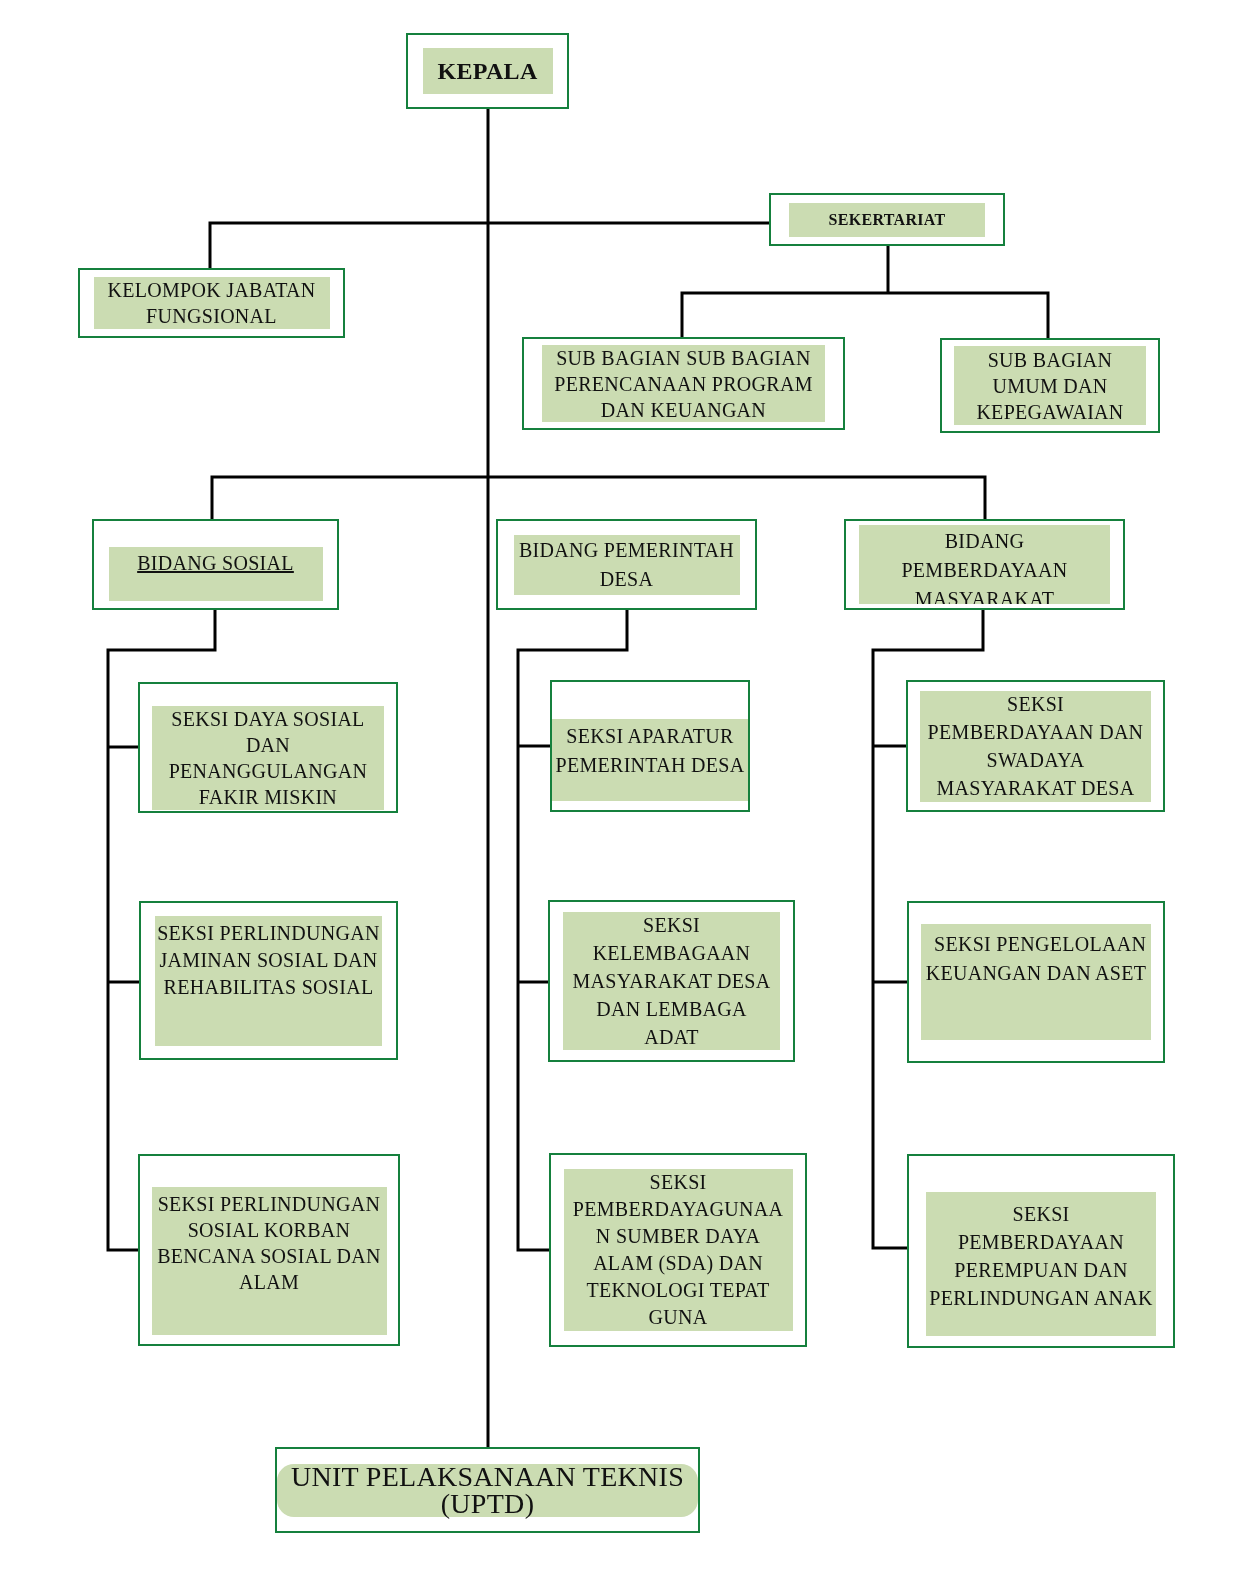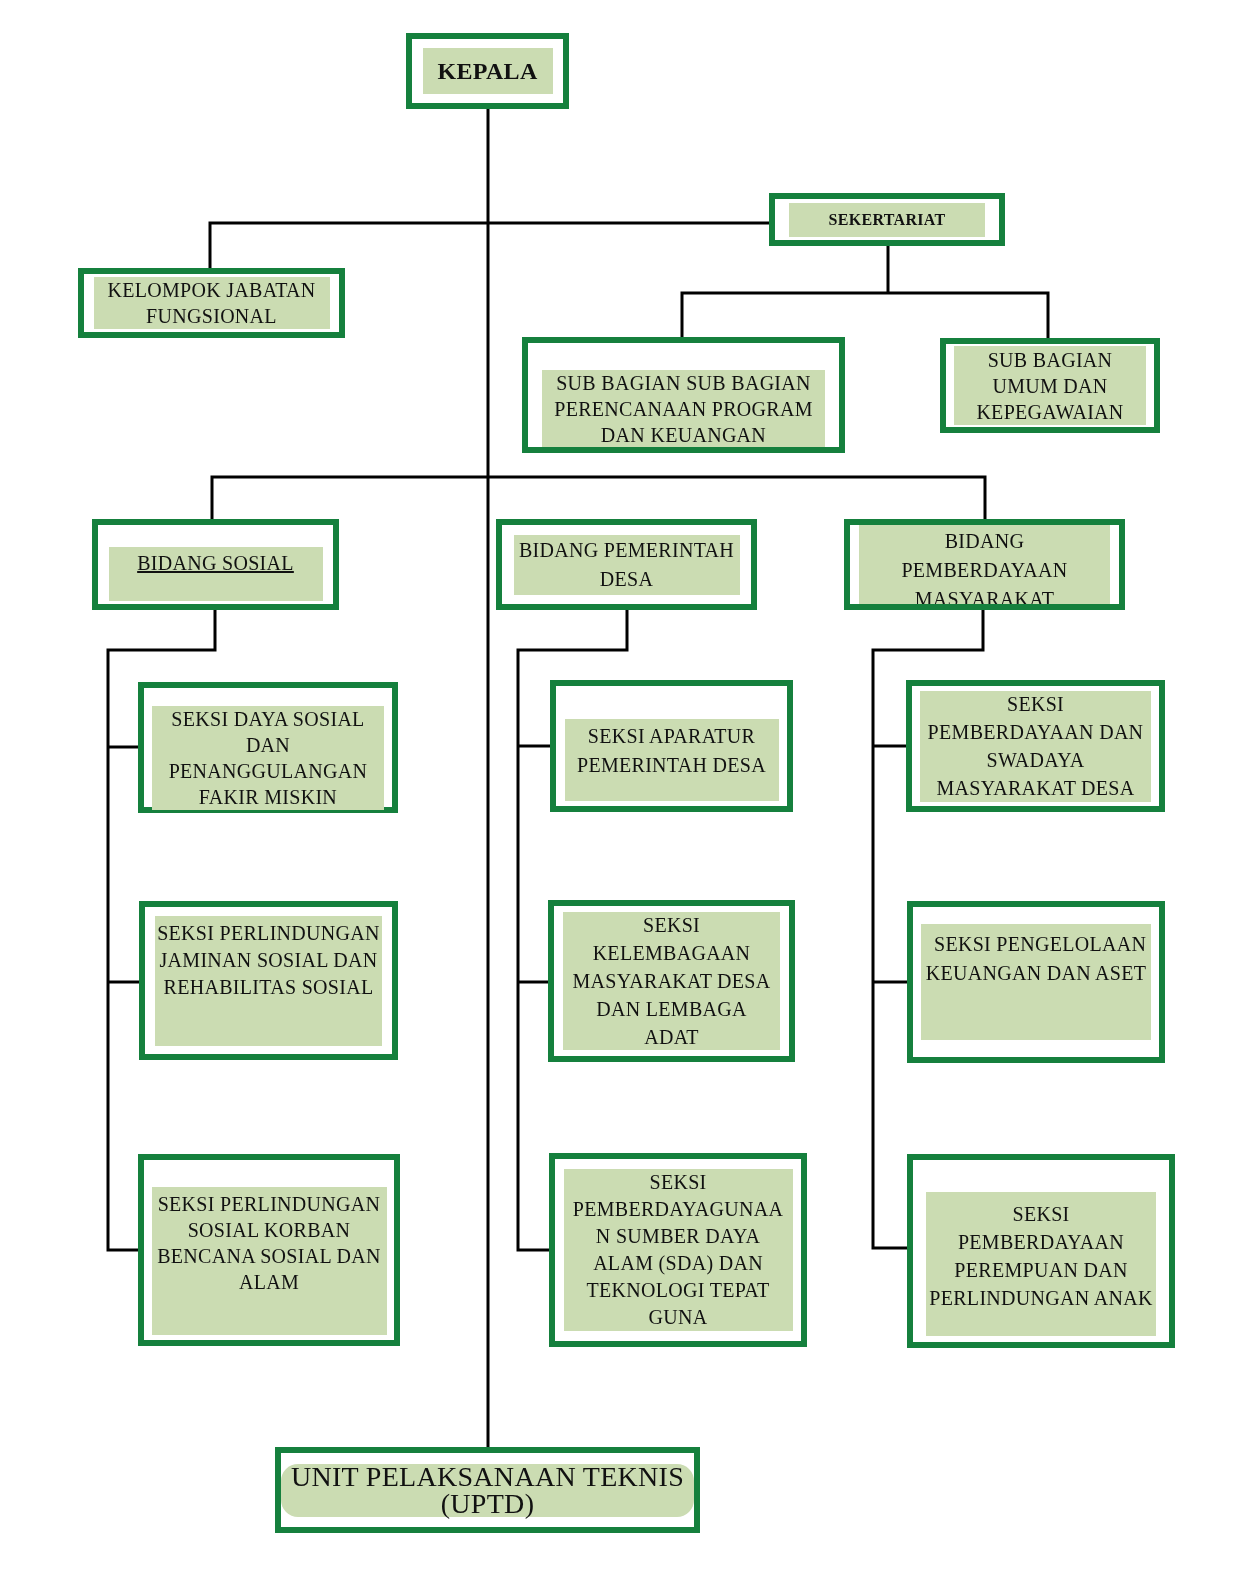--- a/index.html
+++ b/index.html
@@ -8,21 +8,21 @@
     width:1240px; height:1582px;
     background:#ffffff;
     font-family:"Liberation Serif","DejaVu Serif",serif;
     color:#111111;
   }
   svg.lines { position:absolute; left:0; top:0; width:1240px; height:1582px; }
   svg.lines path { stroke:#000000; stroke-width:3; fill:none; }
   .node {
     position:absolute;
     box-sizing:border-box;
-    border:6px solid #15803d;
+    border:2px solid #15803d;
     background:#ffffff;
     display:flex;
     align-items:center;
     justify-content:center;
   }
   .hl {
     background:#cbdcb2;
     display:flex;
     justify-content:center;
     align-items:center;
@@ -64,21 +64,21 @@
 
   <div class="node" style="left:769px;top:193px;width:236px;height:53px;">
     <span class="hl bold" style="width:196px;height:34px;font-size:16px;line-height:34px;">SEKERTARIAT</span>
   </div>
 
   <div class="node" style="left:78px;top:268px;width:267px;height:70px;">
     <span class="hl" style="width:236px;height:52px;line-height:26px;">KELOMPOK JABATAN
 FUNGSIONAL</span>
   </div>
 
-  <div class="node" style="left:522px;top:337px;width:323px;height:116px;align-items:flex-end;">
+  <div class="node" style="left:522px;top:337px;width:323px;height:93px;">
     <span class="hl" style="width:283px;height:77px;line-height:26px;">SUB BAGIAN SUB BAGIAN
 PERENCANAAN PROGRAM
 DAN KEUANGAN</span>
   </div>
 
   <div class="node" style="left:940px;top:338px;width:220px;height:95px;">
     <span class="hl" style="width:192px;height:79px;line-height:26px;">SUB BAGIAN
 UMUM DAN
 KEPEGAWAIAN</span>
   </div>
@@ -111,21 +111,21 @@
 REHABILITAS SOSIAL</span>
   </div>
 
   <div class="node" style="left:138px;top:1154px;width:262px;height:192px;">
     <span class="hl v-top" style="width:235px;height:148px;margin-top:22px;line-height:26px;padding-top:4px;">SEKSI PERLINDUNGAN
 SOSIAL KORBAN
 BENCANA SOSIAL DAN
 ALAM</span>
   </div>
 
-  <div class="node" style="left:550px;top:680px;width:243px;height:132px;">
+  <div class="node" style="left:550px;top:680px;width:200px;height:132px;">
     <span class="hl v-top" style="width:214px;height:82px;margin-top:28px;line-height:29px;padding-top:3px;">SEKSI APARATUR
 PEMERINTAH DESA</span>
   </div>
 
   <div class="node" style="left:548px;top:900px;width:247px;height:162px;">
     <span class="hl" style="width:217px;height:138px;line-height:28px;">SEKSI
 KELEMBAGAAN
 MASYARAKAT DESA
 DAN LEMBAGA
 ADAT</span>

